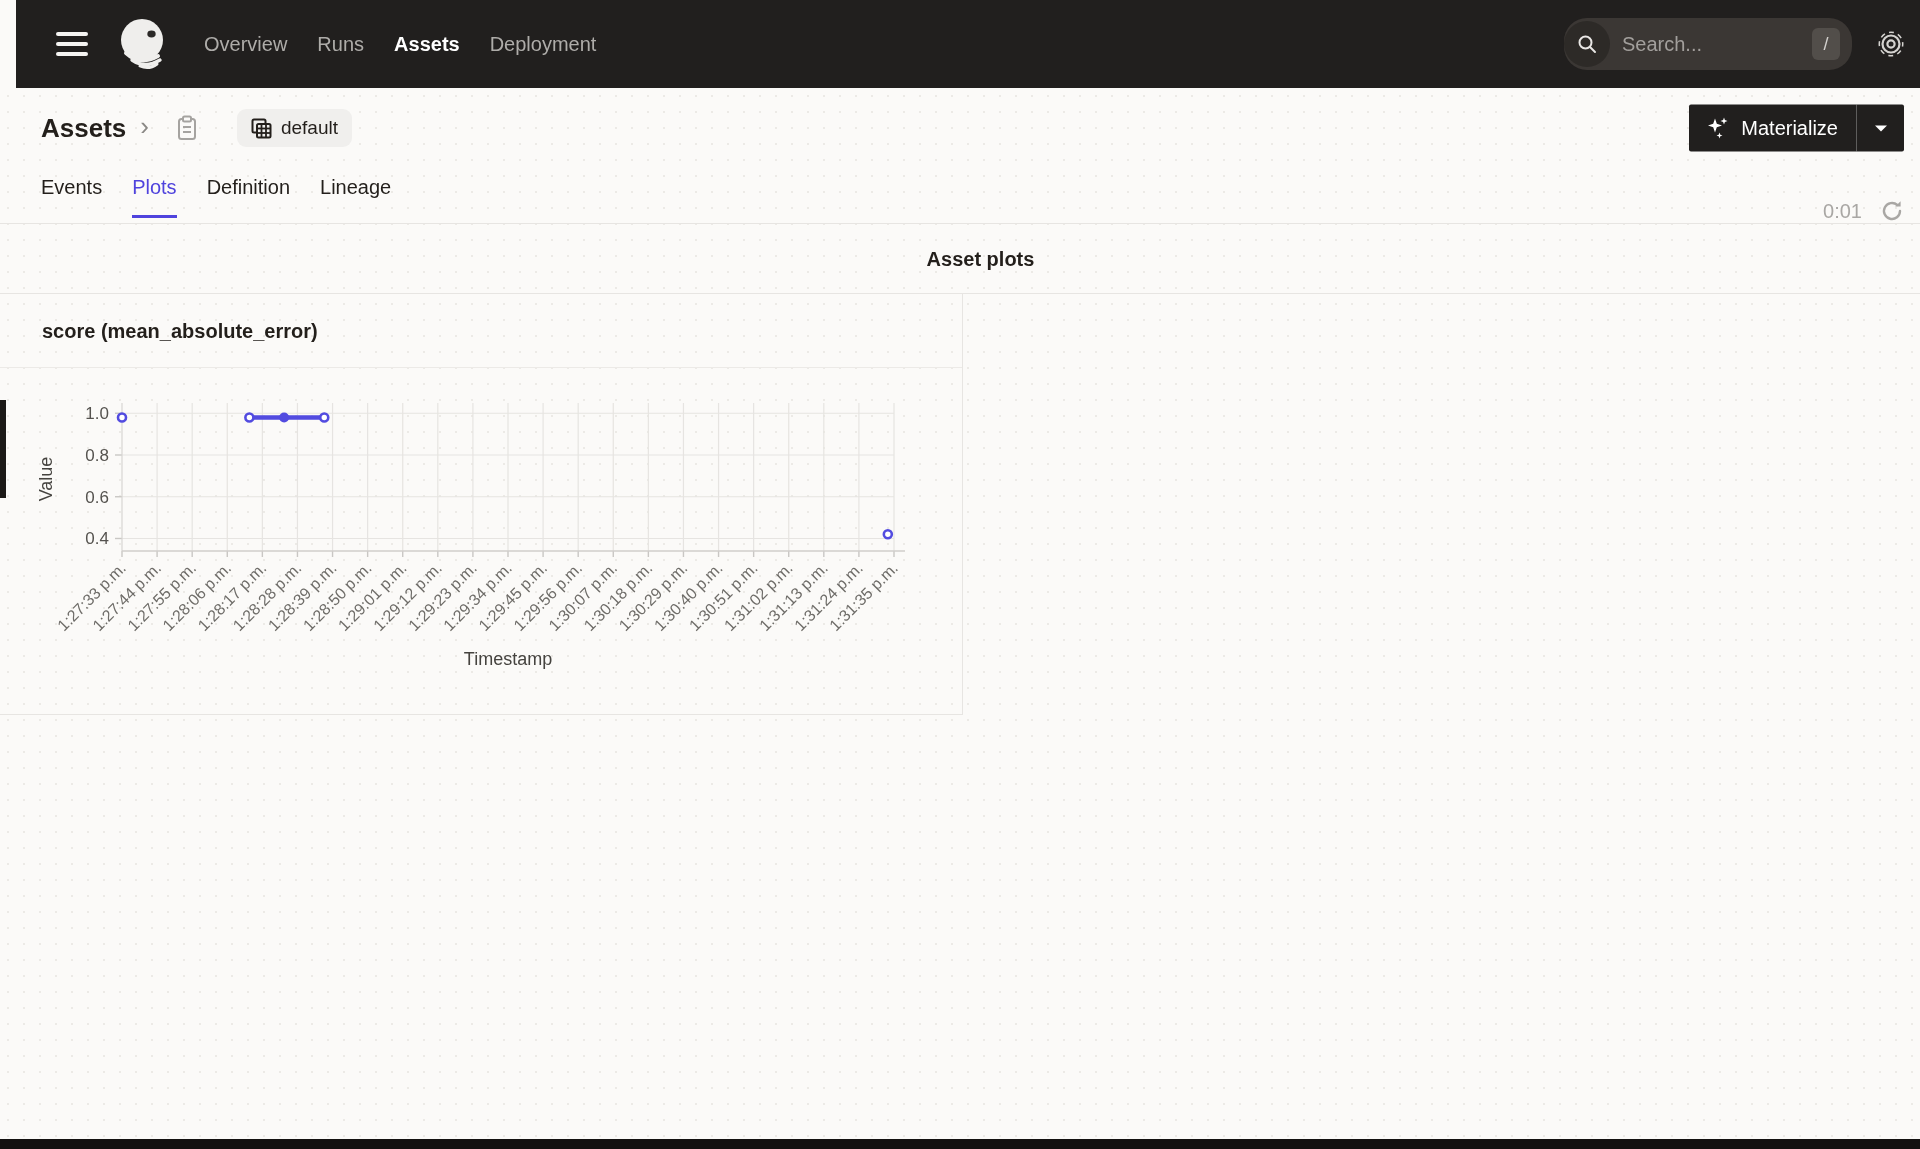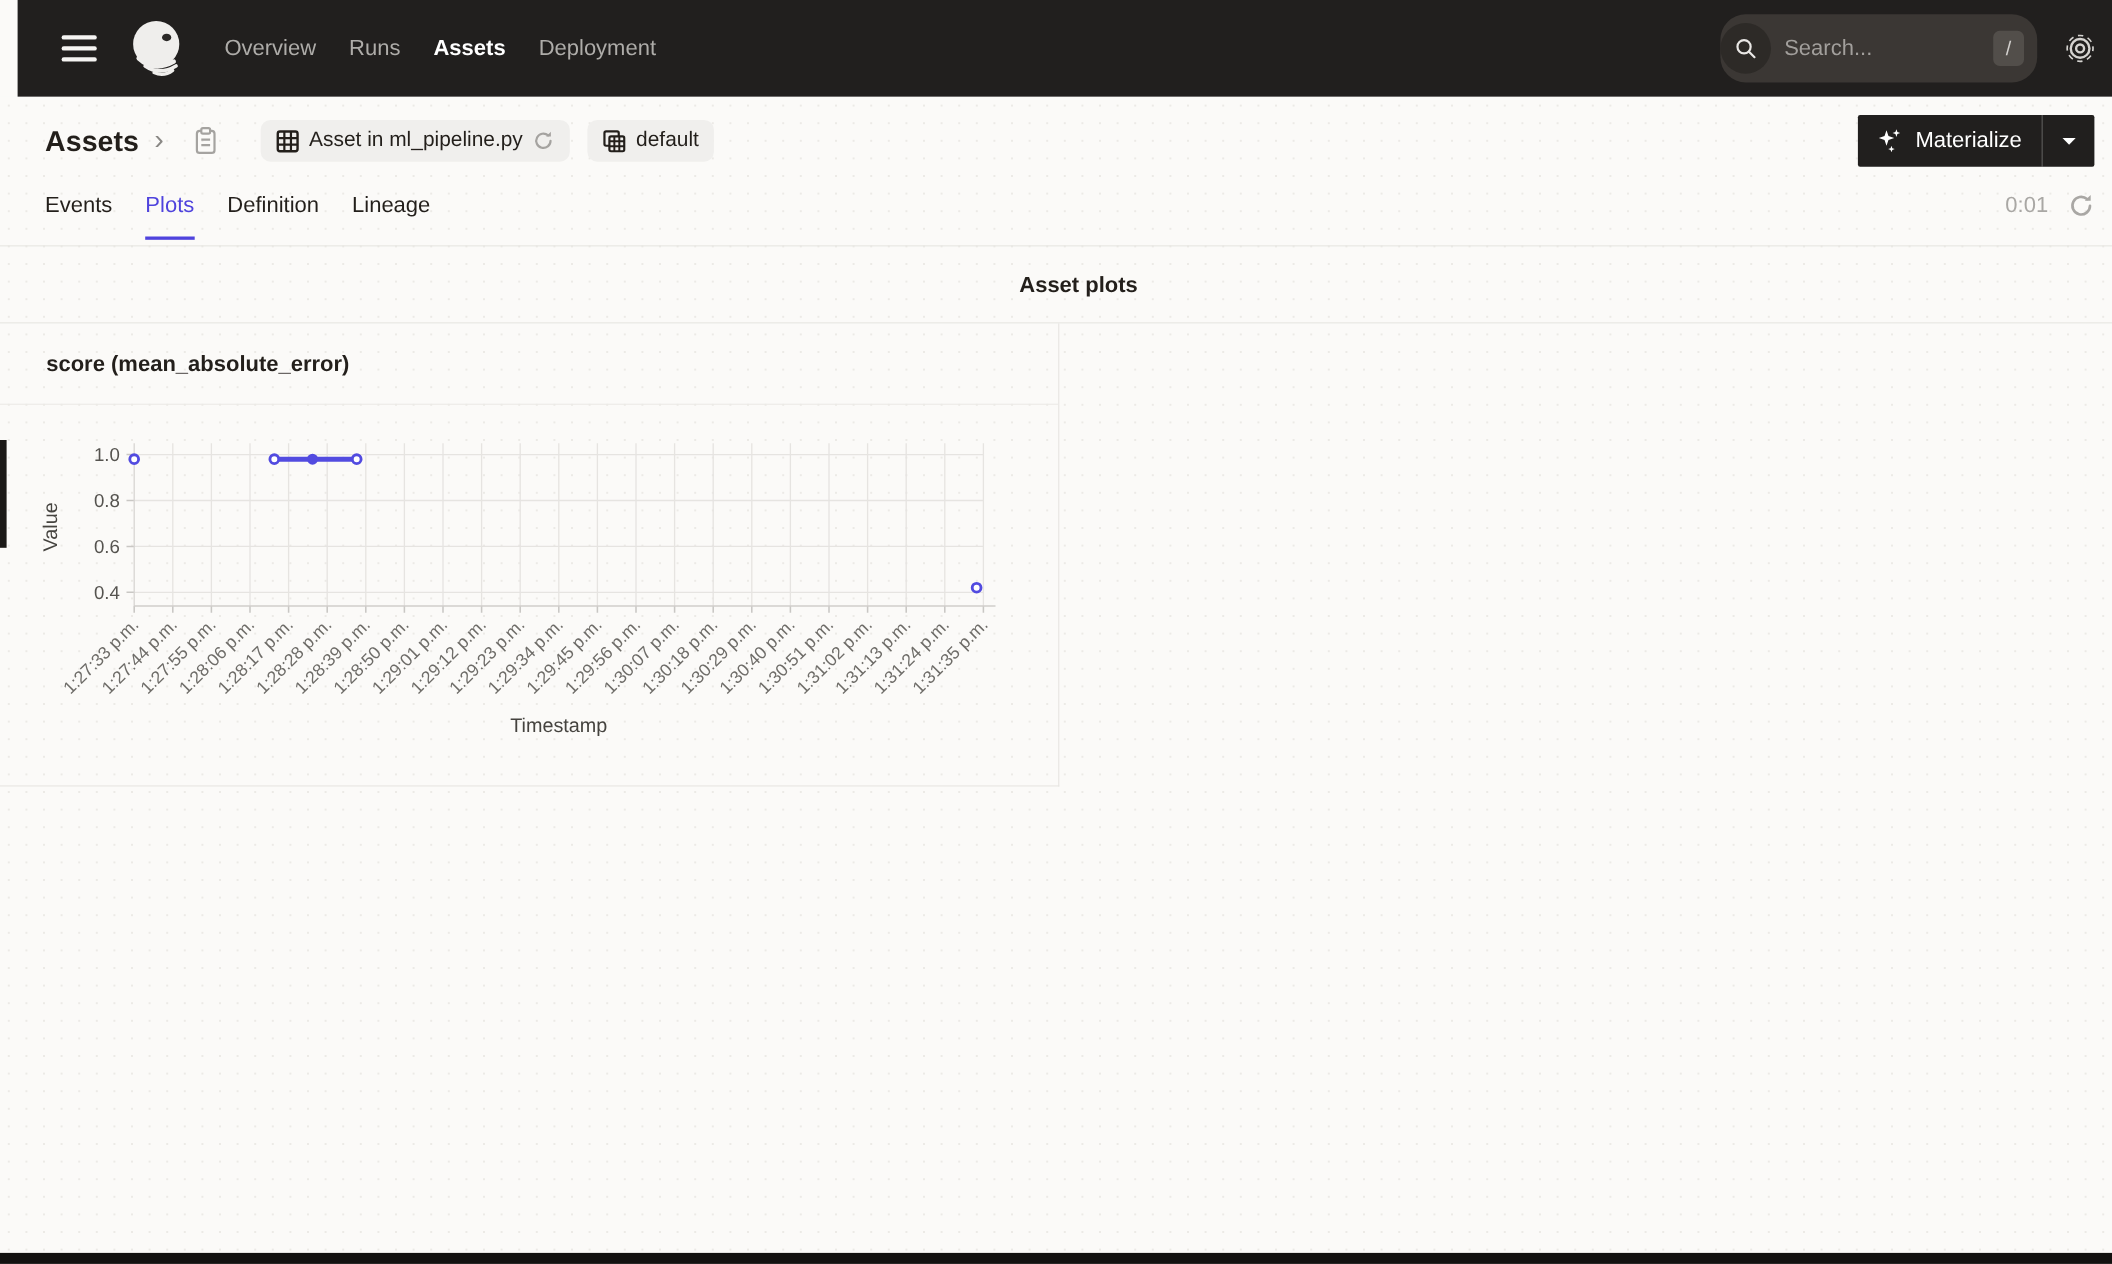--- a/index.html
+++ b/index.html
@@ -10,21 +10,21 @@
   .navbar { position:absolute; top:0; left:16px; width:1920px; height:88px;
     background:#211F1E; display:flex; align-items:center; }
   .hamburger { width:32px; height:24px; margin-left:40px; display:flex;
     flex-direction:column; justify-content:space-between; cursor:pointer; }
   .hamburger span { display:block; height:4px; border-radius:2px; background:#F5F4F2; }
   .logo { margin-left:26px; width:58px; height:58px; flex:0 0 auto; }
   .navlinks { display:flex; gap:30px; margin-left:32px; }
   .navlink { font-size:20px; color:#AEACA9; cursor:pointer; text-decoration:none; }
   .navlink.active { color:#FFFFFF; font-weight:700; }
   .nav-right { margin-left:auto; display:flex; align-items:center; }
-  .search { width:288px; height:62px; border-radius:23px; background:#3B3734;
+  .search { width:288px; height:52px; border-radius:23px; background:#3B3734;
     display:flex; align-items:center; cursor:text; }
   .search-iconwrap { width:46px; height:46px; border-radius:50%; background:#2D2A27;
     display:flex; align-items:center; justify-content:center; }
   .search-ph { margin-left:12px; font-size:20px; color:#A29F9C; flex:1; }
   .search-kbd { width:28px; height:32px; margin-right:12px; border-radius:6px;
     background:#524E4A; color:#D3D1CE; font-size:18px; display:flex;
     align-items:center; justify-content:center; }
   .gear { margin:0 30px 0 24px; width:30px; height:30px; cursor:pointer; }
 
   
@@ -51,21 +51,21 @@
     padding:0 18px 0 16px; cursor:pointer; font-family:inherit; }
   .mat-caret { width:48px; border:none; border-left:1px solid rgba(255,255,255,0.28);
     background:transparent; cursor:pointer; display:flex; align-items:center;
     justify-content:center; }
 
   .tabs-row { position:relative; display:flex; gap:30px; padding-left:41px;
     border-bottom:1px solid #E7E5E2; height:56px; align-items:center; }
   .tab { font-size:20px; font-weight:500; color:#231F1B; padding-bottom:16px;
     border-bottom:3px solid transparent; margin-bottom:-2px; cursor:pointer; }
   .tab.active { color:#4F43DD; border-bottom-color:#4F43DD; }
-  .tabs-right { position:absolute; right:16px; bottom:24px; display:flex;
+  .tabs-right { position:absolute; right:16px; bottom:0; display:flex;
     align-items:center; gap:18px; }
   .timer { font-size:20px; color:#A9A7A4; }
 
   .section-title { font-size:20px; font-weight:700; color:#231F1B;
     padding:24px 0 22px 41px;text-align:center; }
   .section-divider { width:1920px; height:0; border-top:1px solid #E7E5E2; }
 
   .card { width:963px; min-height:421px; border-right:1px solid #E7E5E2;
     border-bottom:1px solid #E7E5E2; }
   .card-title { font-size:20px; font-weight:700; color:#231F1B;
@@ -135,34 +135,20 @@
       <span class="copy">
         <svg width="24" height="28" viewBox="0 0 24 28">
           <rect x="4" y="5" width="16" height="20" rx="2.5" stroke="#A5A3A0" stroke-width="2" fill="none"></rect>
           <rect x="8" y="2.5" width="8" height="5" rx="1.5" fill="#FBFAF8" stroke="#A5A3A0" stroke-width="2"></rect>
           <line x1="8" y1="13" x2="16" y2="13" stroke="#A5A3A0" stroke-width="2"></line>
           <line x1="8" y1="18" x2="16" y2="18" stroke="#A5A3A0" stroke-width="2"></line>
         </svg>
       </span>
     </h1>
     <div class="chips">
-      <div class="chip">
-        <svg width="21" height="21" viewBox="0 0 21 21">
-          <rect x="1.5" y="1.5" width="18" height="18" rx="2" stroke="#231F1B" stroke-width="2.2" fill="none"></rect>
-          <line x1="7.5" y1="1.5" x2="7.5" y2="19.5" stroke="#231F1B" stroke-width="2"></line>
-          <line x1="13.5" y1="1.5" x2="13.5" y2="19.5" stroke="#231F1B" stroke-width="2"></line>
-          <line x1="1.5" y1="7.5" x2="19.5" y2="7.5" stroke="#231F1B" stroke-width="2"></line>
-          <line x1="1.5" y1="13.5" x2="19.5" y2="13.5" stroke="#231F1B" stroke-width="2"></line>
-        </svg>
-        <span>Asset in ml_pipeline.py</span>
-        <svg width="20" height="20" viewBox="0 0 20 20">
-          <path d="M16.5 10 a6.5 6.5 0 1 1 -2.2 -4.9" stroke="#A5A3A0" stroke-width="2" fill="none" stroke-linecap="round"></path>
-          <path d="M16.8 1.8 v4.4 h-4.4 z" fill="#A5A3A0"></path>
-        </svg>
-      </div>
       <div class="chip">
         <svg width="21" height="21" viewBox="0 0 21 21">
           <rect x="1.5" y="1.5" width="13" height="13" rx="1.5" stroke="#231F1B" stroke-width="2" fill="none"></rect>
           <rect x="6" y="6" width="13.5" height="13.5" rx="1.5" fill="#F0EFED" stroke="#231F1B" stroke-width="2"></rect>
           <line x1="10.5" y1="6" x2="10.5" y2="19.5" stroke="#231F1B" stroke-width="1.8"></line>
           <line x1="15" y1="6" x2="15" y2="19.5" stroke="#231F1B" stroke-width="1.8"></line>
           <line x1="6" y1="10.5" x2="19.5" y2="10.5" stroke="#231F1B" stroke-width="1.8"></line>
           <line x1="6" y1="15" x2="19.5" y2="15" stroke="#231F1B" stroke-width="1.8"></line>
         </svg>
         <span>default</span>

